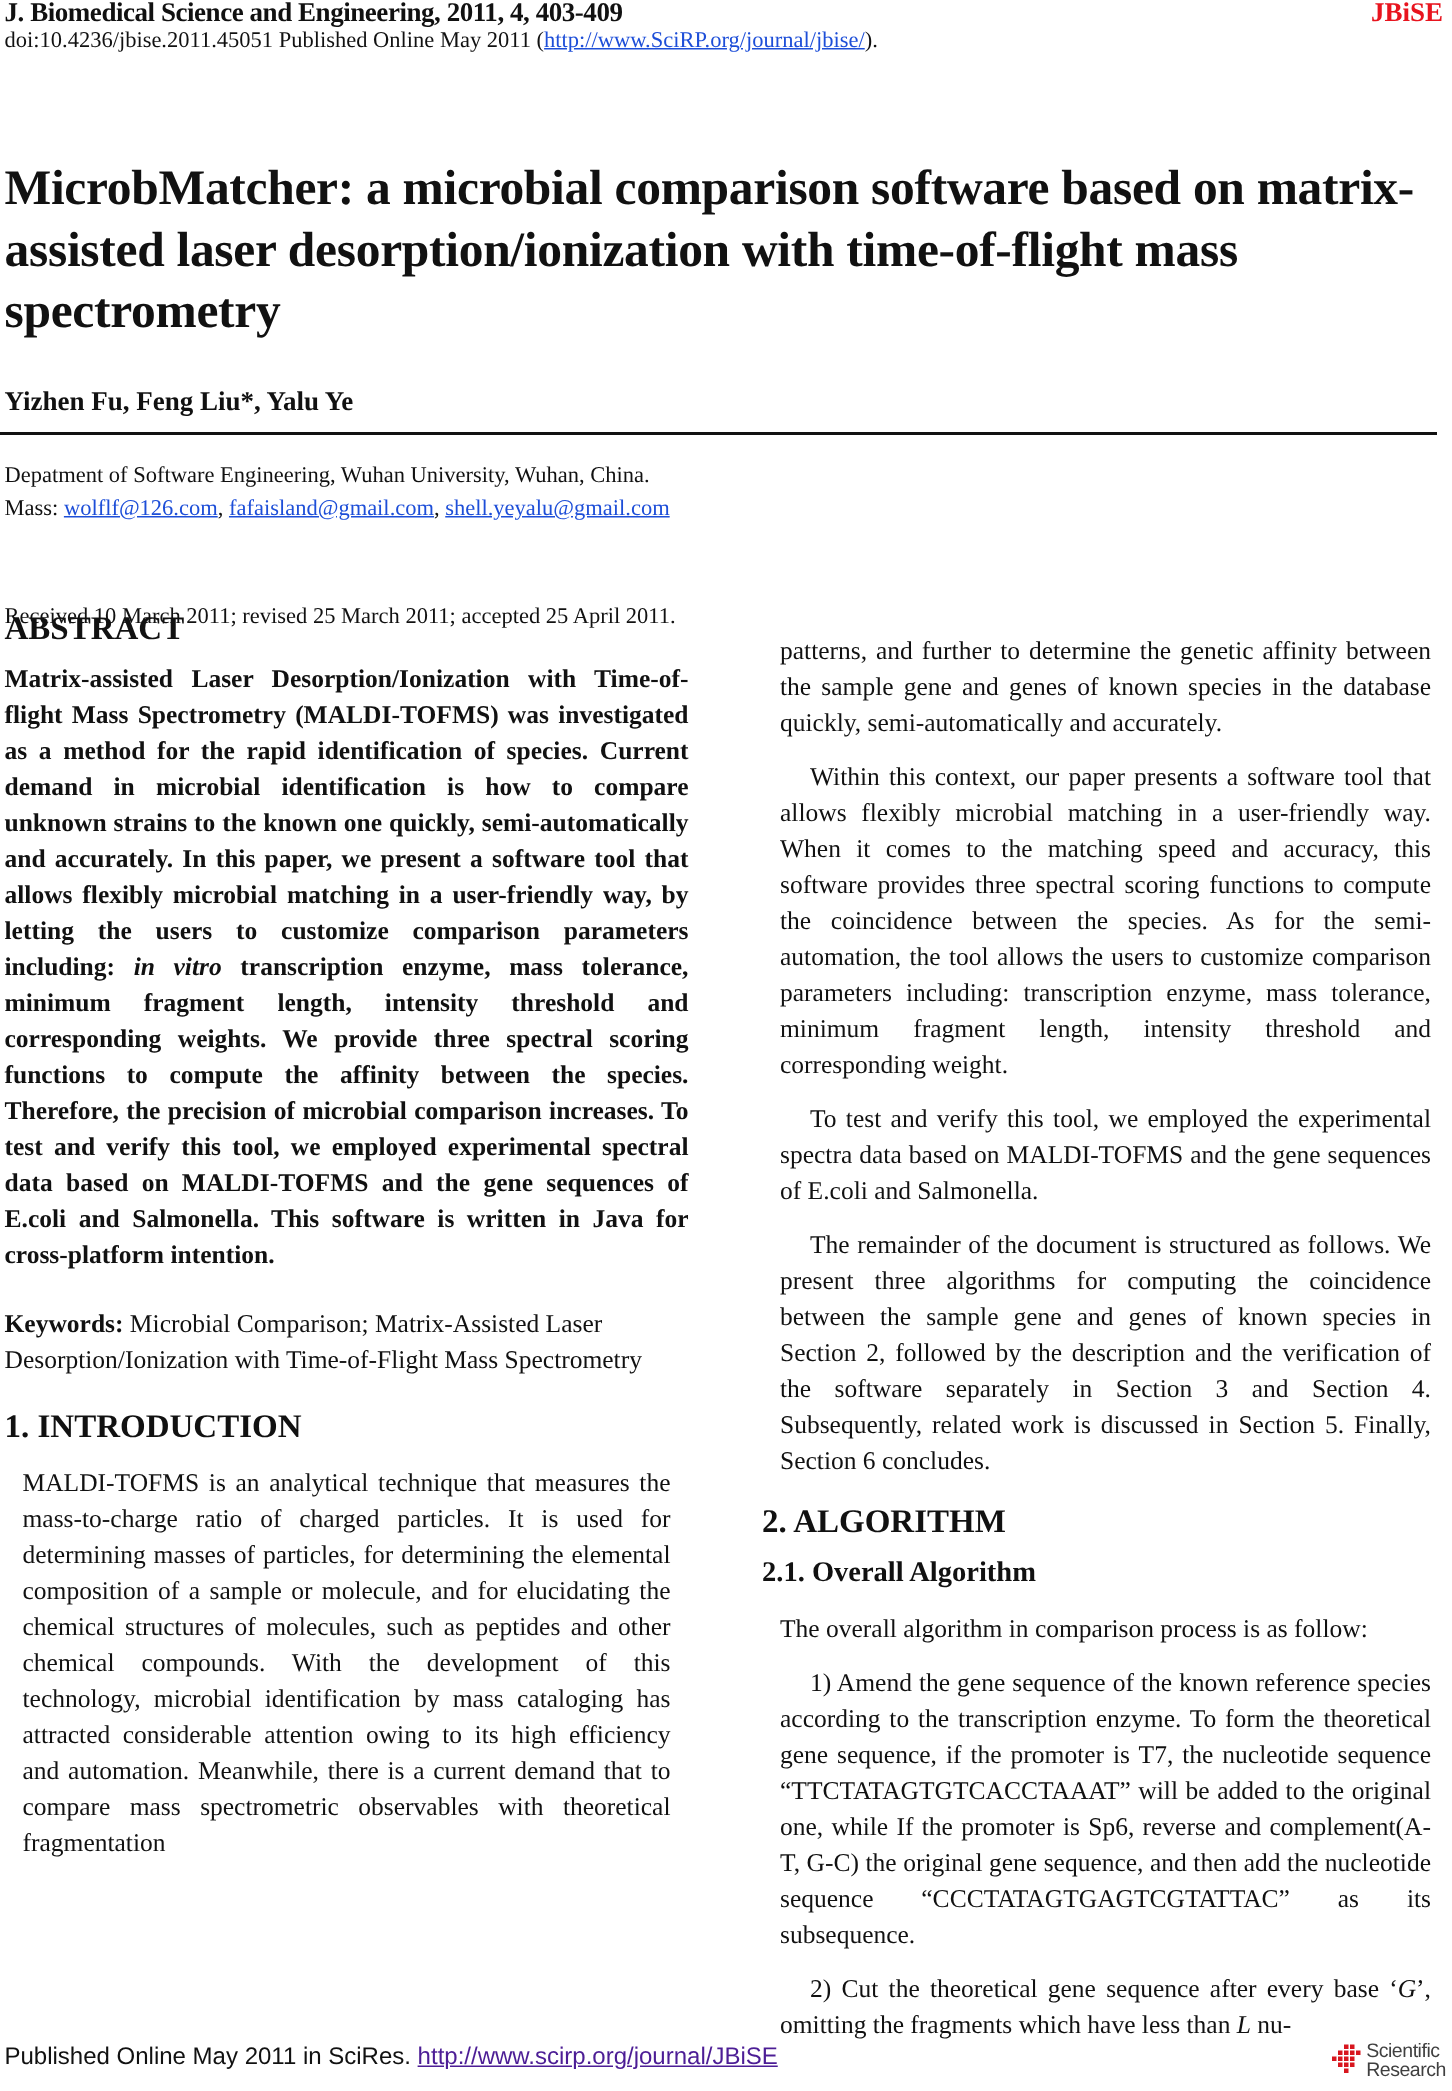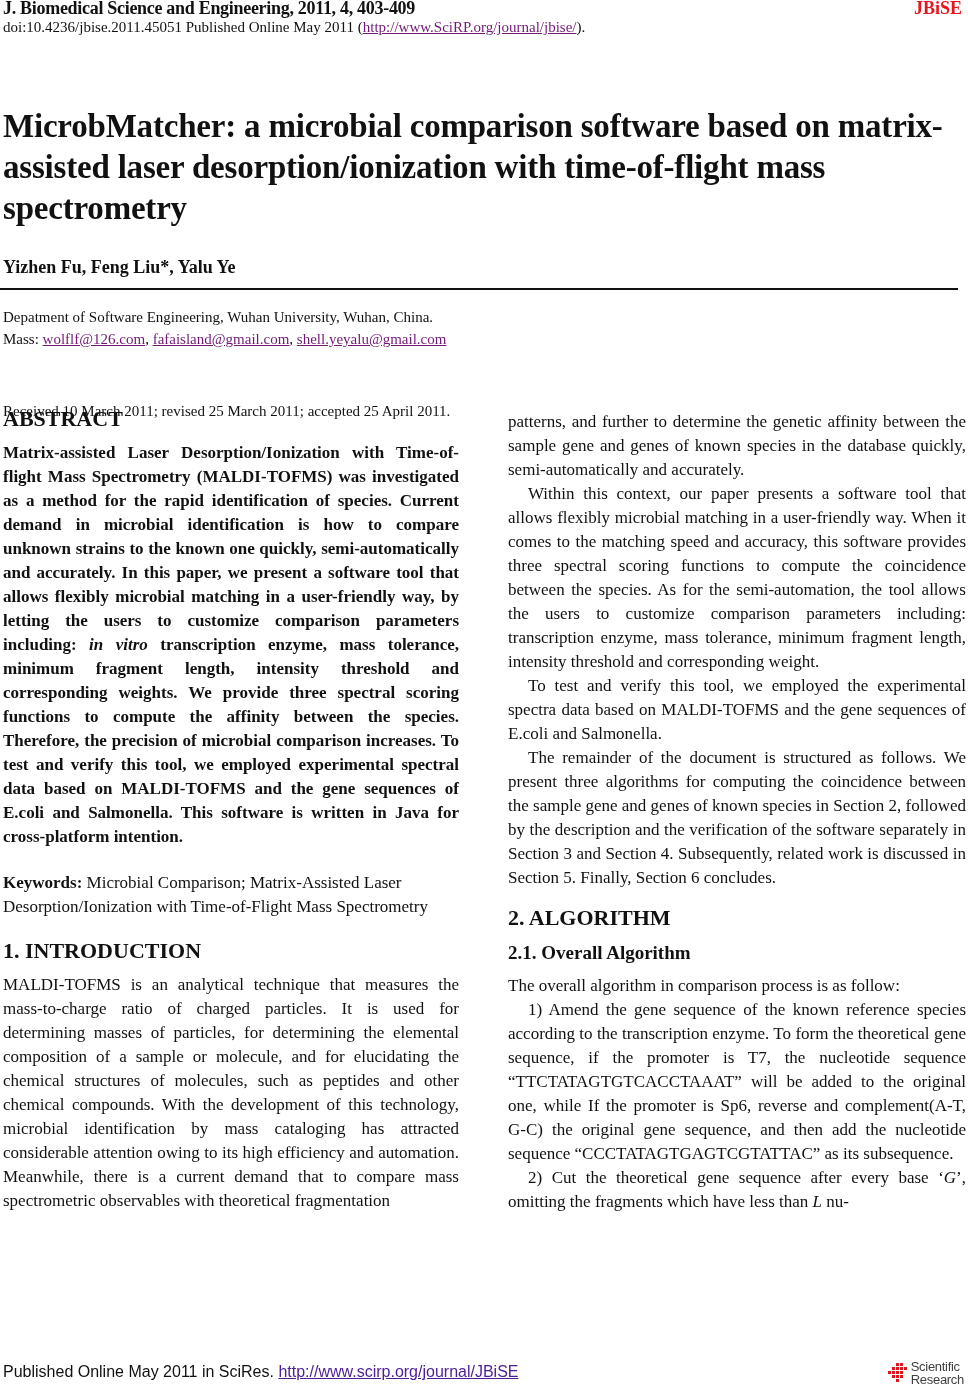--- a/index.html
+++ b/index.html
@@ -11,21 +11,21 @@
     position: absolute; left: 3px; top: -2px;
     font-size: 18px; font-weight: bold; letter-spacing: -0.3px;
   }
   .hdr-brand {
     position: absolute; right: 6px; top: -2px;
     font-size: 18px; font-weight: bold; color: #e8141e;
   }
   .hdr-doi {
     position: absolute; left: 3px; top: 19px; font-size: 15px;
   }
-  a.lnk { color: #701a75; text-decoration: underline; }
+  a.lnk { color: #1d4ed8; text-decoration: underline; }
   .title {
     position: absolute; left: 3px; top: 106px; width: 960px;
     font-size: 33px; font-weight: bold; line-height: 41px; letter-spacing: -0.2px;
     margin: 0;
   }
   .authors {
     position: absolute; left: 3px; top: 257px;
     font-size: 18px; font-weight: bold;
   }
   .rule {
@@ -33,21 +33,21 @@
   }
   .affil { position: absolute; left: 3px; top: 306px; font-size: 15px; line-height: 22px; }
   .received { position: absolute; left: 3px; top: 369px; font-size: 15px; margin-top: 34px; }
 
   .col { position: absolute; text-align: justify; font-size: 17px; line-height: 24px; }
   .col-left { left: 3px; top: 405px; width: 456px; }
   .col-right { left: 508px; top: 410px; width: 458px; }
   .h-sec { font-size: 22px; font-weight: bold; margin: 0 0 8px 0; line-height: 28px; text-align: left; }
   .h-sub { font-size: 19px; font-weight: bold; margin: 4px 0 8px 0; line-height: 26px; text-align: left; }
   .abstract-body { font-weight: bold; margin: 0; text-align: justify; text-align-last: left; }
-  .p { margin: 0; text-align-last: left; }
+  .p { margin: 12px; text-align-last: left; }
   .indent { text-indent: 20px; }
   .keywords { margin: 22px 0 10px 0; text-align: left; line-height: 24px; width: 430px; }
   .kw-label { font-weight: bold; }
 
   .footer {
     position: absolute; left: 3px; top: 1363px;
     font-family: "Liberation Sans", sans-serif; font-size: 16px;
   }
   .footer a.lnk { color: #4c1d95; }
   .logo {

